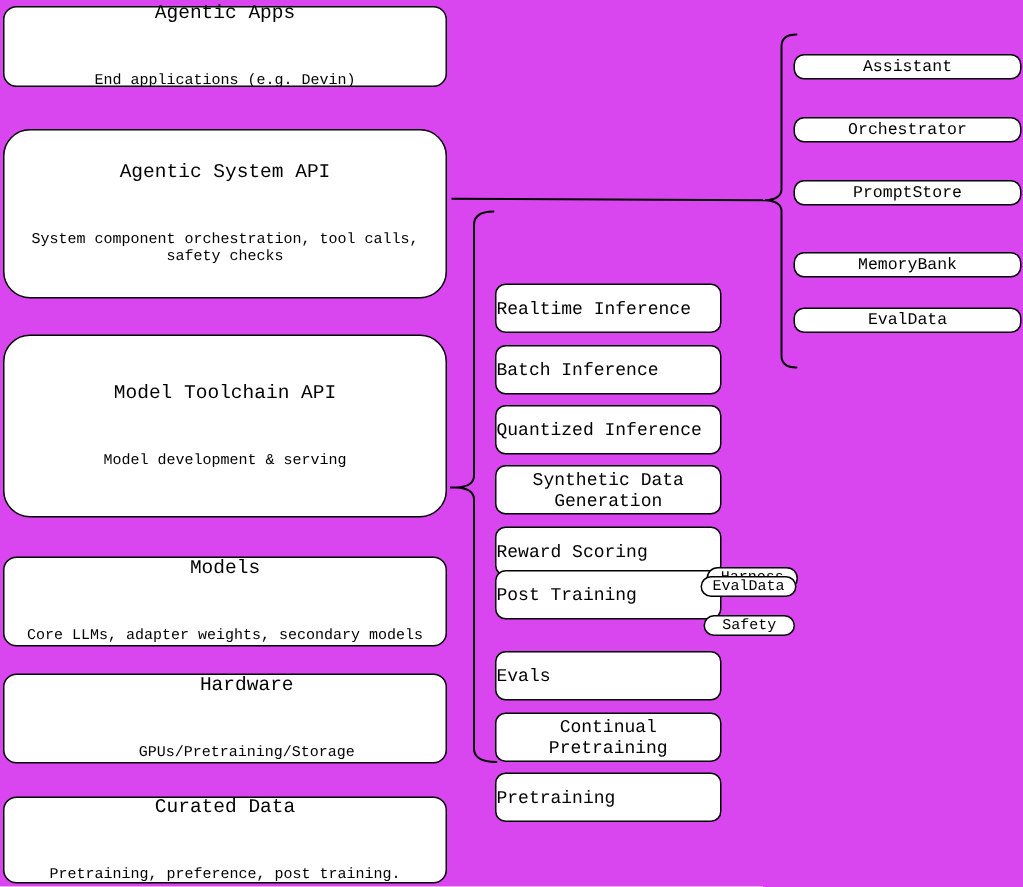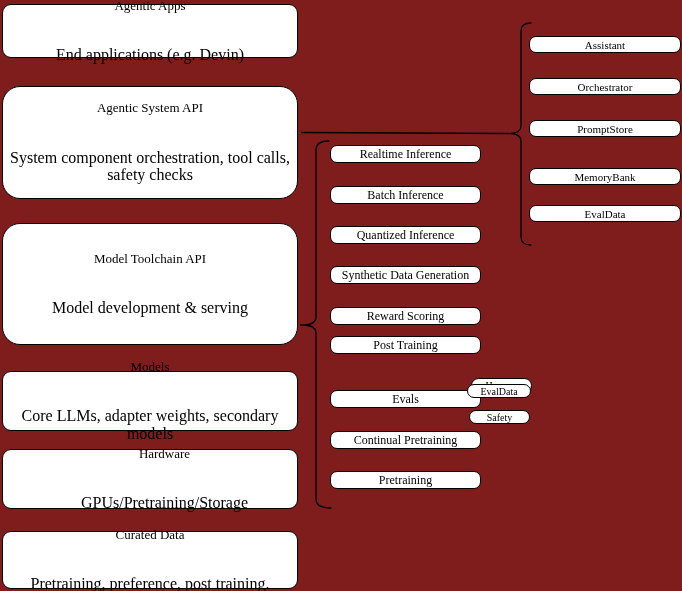--- a/index.html
+++ b/index.html
@@ -1,40 +1,40 @@
 <!DOCTYPE html>
 <html><head>
 <meta charset="utf-8">
 <style>
   html,body{margin:0;padding:0;background:#ffffff;}
   .canvas{
-    position:relative;width:682px;height:591px;background:#7f1d1d;
-    font-family:Liberation Serif, serif;color:#000;overflow:hidden;
+    position:relative;width:682px;height:591px;background:#d946ef;
+    font-family:Liberation Mono, monospace;color:#000;overflow:hidden;
   }
   
   .layer-box{
     position:absolute;left:2px;width:296px;box-sizing:border-box;
     border:1.3px solid #000;background:#fff;
     display:flex;flex-direction:column;align-items:center;justify-content:center;
     gap:5px;text-align:center;z-index:1;
   }
   .layer-box .t{font-size:13px;line-height:1.1;}
-  .layer-box .s{font-size:16px;line-height:1.1;margin-top:28px;}
+  .layer-box .s{font-size:10px;line-height:1.1;margin-top:28px;}
   .lb0{top:4px;height:54px;border-radius:9px;}
   .lb1{top:86px;height:113px;border-radius:18px;}
   .lb2{top:223px;height:122px;border-radius:18px;}
   .lb3{top:371px;height:60px;border-radius:9px;}
   .lb4{top:449px;height:60px;border-radius:9px;padding-left:29px;}
   .lb5{top:531px;height:58px;border-radius:9px;}
   
   .svc{
-    position:absolute;left:330px;width:151px;height:18px;box-sizing:border-box;
+    position:absolute;left:330px;width:151px;height:33px;box-sizing:border-box;
     border:1.3px solid #000;border-radius:7px;background:#fff;
-    display:flex;align-items:center;justify-content:center;
-    font-size:12px;z-index:1;text-align:center;
+    display:flex;align-items:center;
+    font-size:12px;z-index:1;text-align:center;margin-top:44px;
   }
   
   .cmp{
     position:absolute;left:529px;width:152px;height:17px;box-sizing:border-box;
     border:1.3px solid #000;border-radius:7px;background:#fff;
     display:flex;align-items:center;justify-content:center;
     font-size:11px;z-index:1;text-align:center;
   }
   
   .pill{

